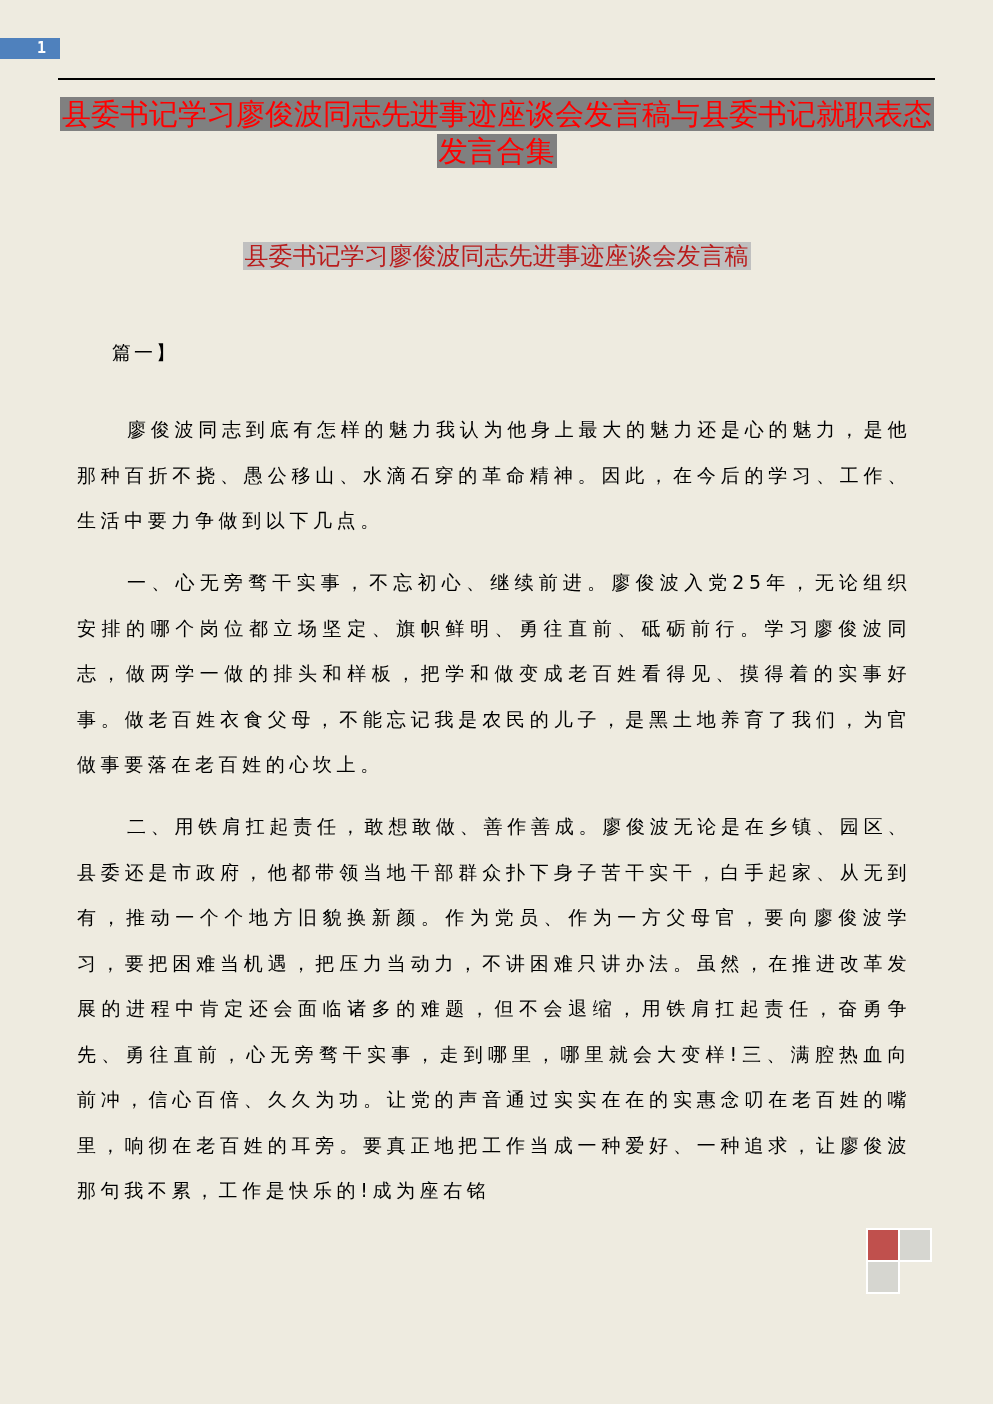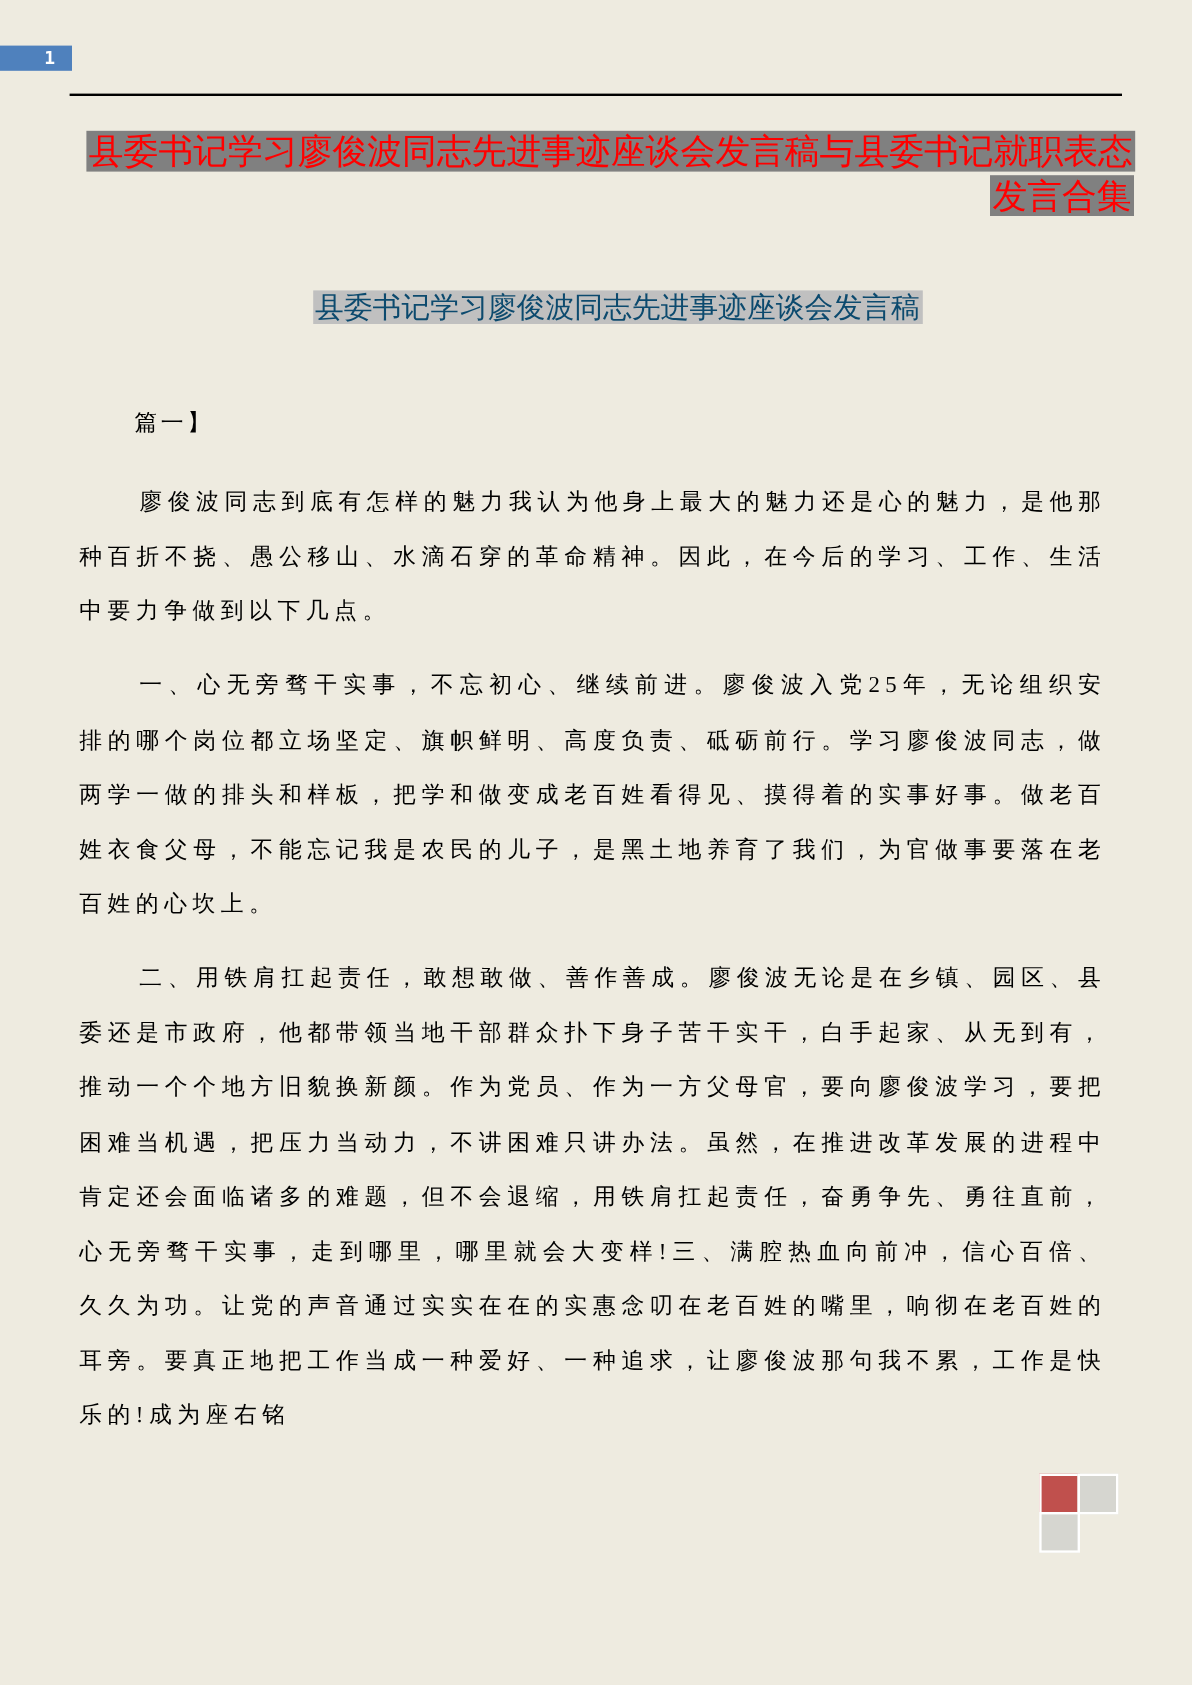--- a/index.html
+++ b/index.html
@@ -51,28 +51,28 @@
       color: #ff0000;
     }
     .main-title span {
       background: #808080;
       padding: 0 2px;
       -webkit-box-decoration-break: clone;
       box-decoration-break: clone;
     }
     .sub-title {
       position: absolute;
-      left: 78px;
+      left: 60px;
       top: 239px;
       width: 873px;
       text-align: center;
       font-family: "DejaVu Serif", "Liberation Serif", serif;
       font-size: 24px;
       line-height: 34px;
-      color: #0c4a6e;
+      color: #b91c1c;
     }
     .sub-title span {
       background: #c0c0c0;
       padding: 0 2px;
     }
     .body-text {
       position: absolute;
       left: 62px;
       width: 864px;
       font-family: "DejaVu Sans", "Liberation Sans", sans-serif;
@@ -85,22 +85,21 @@
       position: absolute;
       left: 112px;
       top: 336px;
       font-family: Liberation Sans, sans-serif;
       font-size: 19px;
       line-height: 34px;
       letter-spacing: 3px;
     }
     .para {
       text-indent: 50px;
-      margin: 4px;
-      font-family: Liberation Serif, serif;
+      margin: 15px;
     }
     .p1 { top: 392px; }
     .p2 { top: 545px; }
     .p3 { top: 789px; }
     .corner-deco {
       position: absolute;
       left: 866px;
       top: 1228px;
       width: 68px;
       height: 66px;
@@ -115,36 +114,36 @@
     .sq-gray-r { left: 32px; top: 0; background: #d6d6d0; }
     .sq-gray-b { left: 0; top: 32px; background: #d6d6d0; }
   </style>
 </head>
 <body>
 
 <div class="page-number-tab">1</div>
 
 <div class="header-rule"></div>
 
-<h1 class="main-title" style="margin:12px;font-weight:normal;text-align:right;">
+<h1 class="main-title" style="margin:0;font-weight:normal;">
   <span>县委书记学习廖俊波同志先进事迹座谈会发言稿与县委书记就职表态发言合集</span>
 </h1>
 
 <h2 class="sub-title" style="margin:0;font-weight:normal;">
   <span>县委书记学习廖俊波同志先进事迹座谈会发言稿</span>
 </h2>
 
 <div class="section-label">篇一】</div>
 
 <div class="body-text p1">
   <p class="para">廖俊波同志到底有怎样的魅力我认为他身上最大的魅力还是心的魅力，是他那种百折不挠、愚公移山、水滴石穿的革命精神。因此，在今后的学习、工作、生活中要力争做到以下几点。</p>
 </div>
 
 <div class="body-text p2">
-  <p class="para">一、心无旁骛干实事，不忘初心、继续前进。廖俊波入党25年，无论组织安排的哪个岗位都立场坚定、旗帜鲜明、高度负责、砥砺前行。学习廖俊波同志，做两学一做的排头和样板，把学和做变成老百姓看得见、摸得着的实事好事。做老百姓衣食父母，不能忘记我是农民的儿子，是黑土地养育了我们，为官做事要落在老百姓的心坎上。</p>
+  <p class="para">一、心无旁骛干实事，不忘初心、继续前进。廖俊波入党25年，无论组织安排的哪个岗位都立场坚定、旗帜鲜明、勇往直前、砥砺前行。学习廖俊波同志，做两学一做的排头和样板，把学和做变成老百姓看得见、摸得着的实事好事。做老百姓衣食父母，不能忘记我是农民的儿子，是黑土地养育了我们，为官做事要落在老百姓的心坎上。</p>
 </div>
 
 <div class="body-text p3">
   <p class="para">二、用铁肩扛起责任，敢想敢做、善作善成。廖俊波无论是在乡镇、园区、县委还是市政府，他都带领当地干部群众扑下身子苦干实干，白手起家、从无到有，推动一个个地方旧貌换新颜。作为党员、作为一方父母官，要向廖俊波学习，要把困难当机遇，把压力当动力，不讲困难只讲办法。虽然，在推进改革发展的进程中肯定还会面临诸多的难题，但不会退缩，用铁肩扛起责任，奋勇争先、勇往直前，心无旁骛干实事，走到哪里，哪里就会大变样!三、满腔热血向前冲，信心百倍、久久为功。让党的声音通过实实在在的实惠念叨在老百姓的嘴里，响彻在老百姓的耳旁。要真正地把工作当成一种爱好、一种追求，让廖俊波那句我不累，工作是快乐的!成为座右铭</p>
 </div>
 
 <div class="corner-deco">
   <div class="sq sq-red"></div>
   <div class="sq sq-gray-r"></div>
   <div class="sq sq-gray-b"></div>

